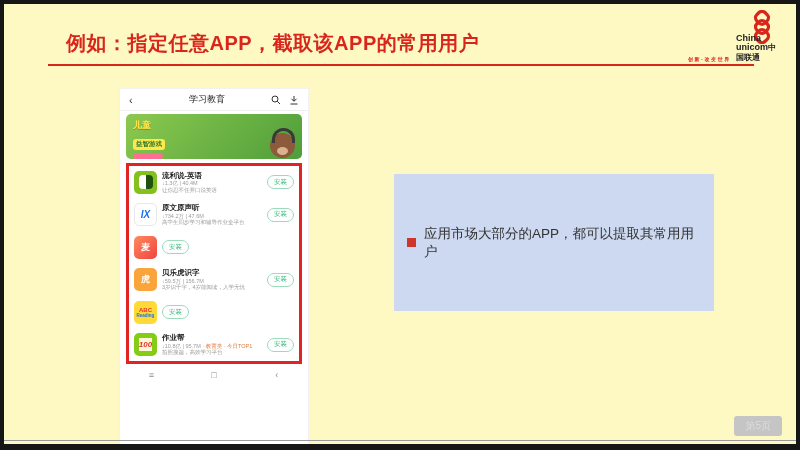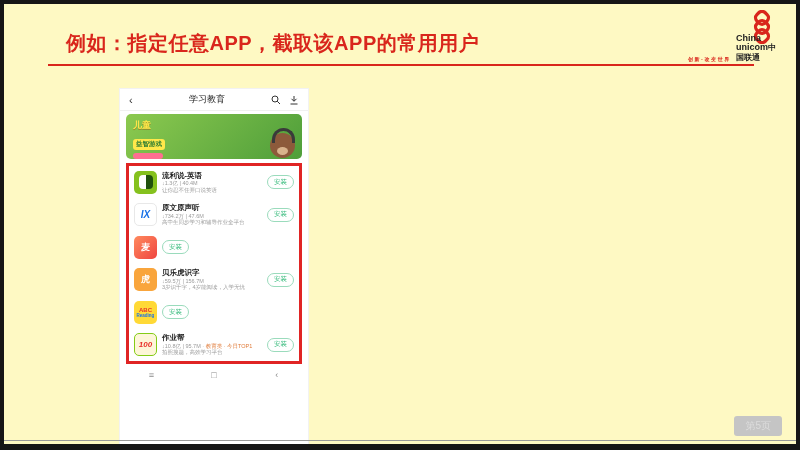--- a/index.html
+++ b/index.html
@@ -55,21 +55,21 @@
   .i1 { background:#85c11e; }
   .i1 .face { width:14px; height:14px; border-radius:4px; background:linear-gradient(90deg,#fff 52%,#21510e 48%); }
   .i2 { background:#fff; border:1px solid #e8e8e8; color:#1a73e8; font-weight:bold; font-size:10px; font-style:italic; }
   .i3 { background:linear-gradient(135deg,#ff8a5e,#ef4540); color:#fff; font-weight:bold; font-size:9px; }
   .i4 { background:#f9a53c; color:#fff; font-weight:bold; font-size:9px; }
   .i5 { background:#ffd936; }
   .i5 .g1 { font-size:6px; font-weight:bold; color:#e8312a; line-height:1; }
   .i5 .g2 { font-size:4.5px; font-weight:bold; color:#1a73e8; line-height:1.2; }
   .i6 { background:#fff; border:1px solid #e8e8e8; }
   .i6 .ring { width:13px; height:13px; border:3px solid #19b955; border-radius:50%; }
-  .i7 { background:#fdf6d8; border:1px solid #84cc16; color:#e8312a; font-weight:bold;
+  .i7 { background:#fdf6d8; border:5px solid #84cc16; color:#e8312a; font-weight:bold;
         font-style:italic; font-size:8px; }
   .app-mid { flex:1; min-width:0; line-height:1.25; }
   .app-name { font-size:7.5px; font-weight:bold; color:#222; white-space:nowrap; }
   .app-stats { font-size:5.5px; color:#9b9b9b; white-space:nowrap; }
   .app-stats .badge { color:var(--badge_orange,#e07b39); }
   .app-desc { font-size:5.5px; color:#9b9b9b; white-space:nowrap; overflow:hidden; }
   .install-btn { font-size:6.5px; color:var(--install_green,#2eb876); border:1px solid var(--install_border,#9adbbc);
                  border-radius:8px; padding:1.5px 6px; background:#fff; flex-shrink:0; }
 
   
@@ -197,16 +197,20 @@
 
     </div>
 
     <div class="p-nav">
       <span>≡</span>
       <span>□</span>
       <span>‹</span>
     </div>
   </div>
 
+  <div class="callout">
+    <span class="bullet"></span>
+    <span class="callout-text">应用市场大部分的APP，都可以提取其常用用户</span>
+  </div>
 
   <div class="page-chip">第5页</div>
   <div class="bottom-line"></div>
 </div>
 
 </body></html>

